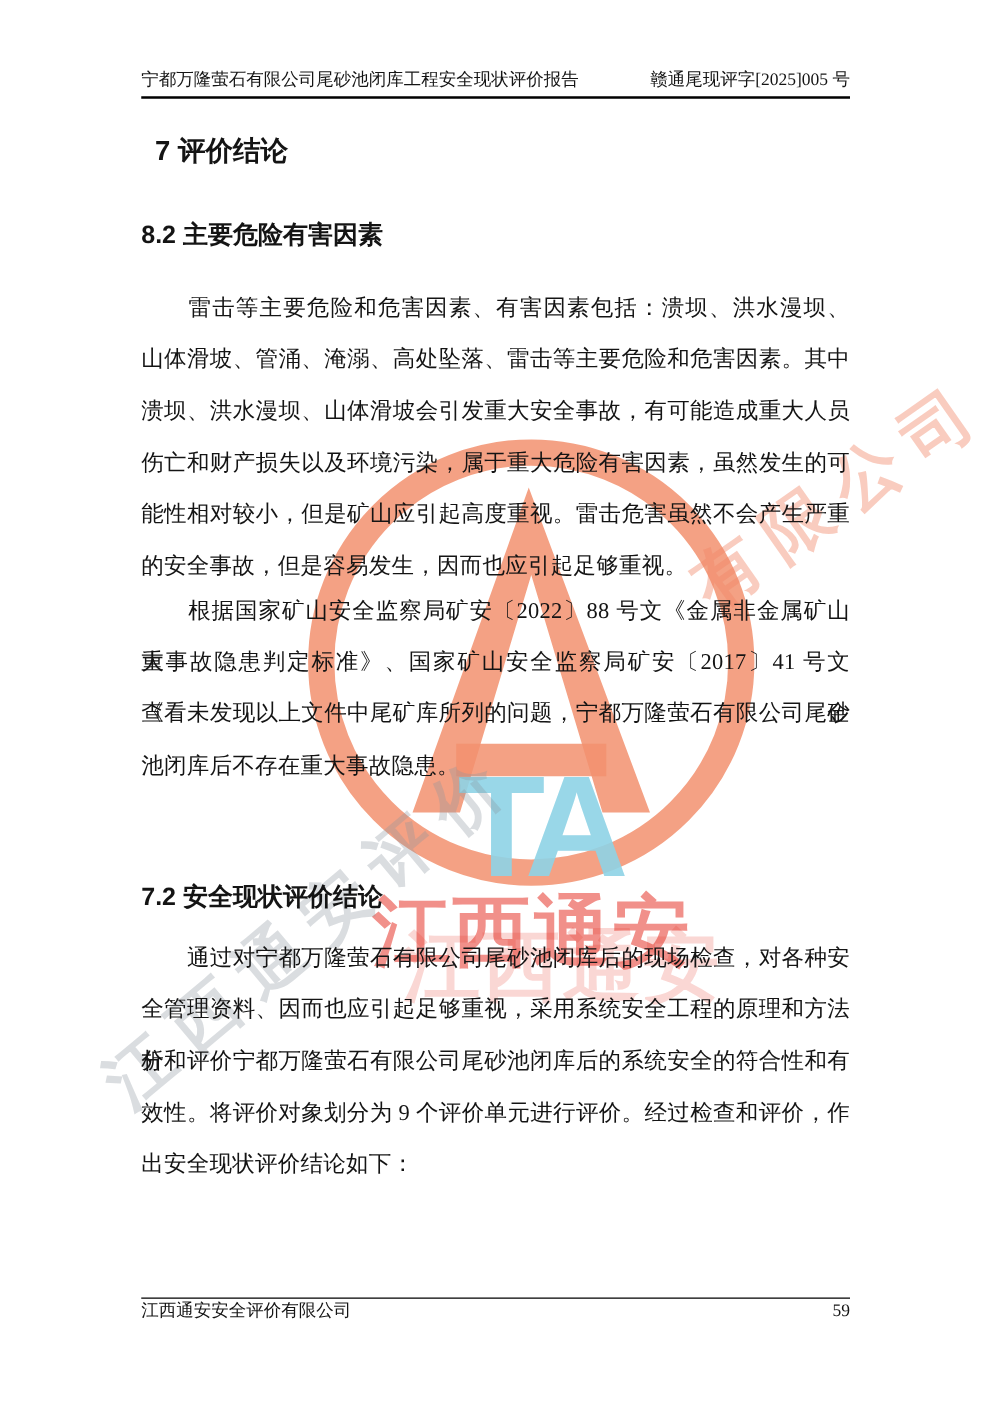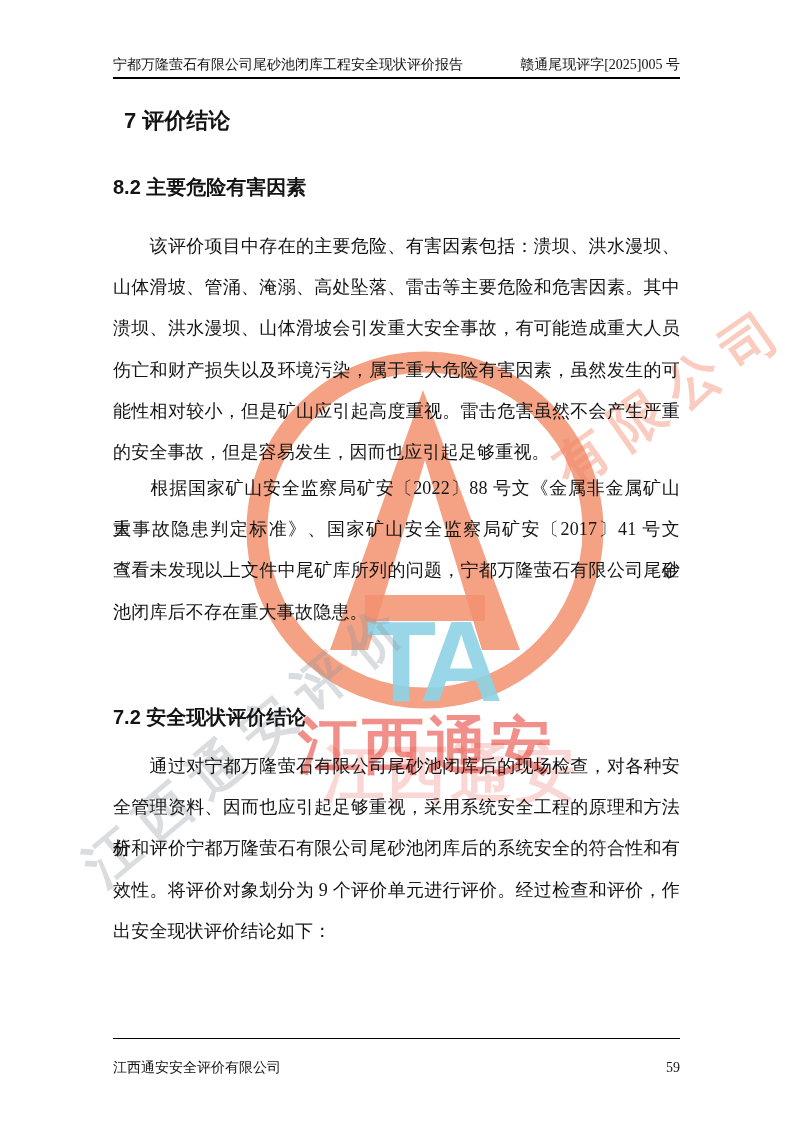--- a/index.html
+++ b/index.html
@@ -46,21 +46,21 @@
   #para-1{top:226px;}
   #para-2{top:468px;}
   #para-3{top:746px;}
   .tline{
     height:41.2px;line-height:41.2px;letter-spacing:0.2px;
     text-align:justify;text-align-last:justify;
   }
   .tline.last{text-align-last:left;}
   .footer{
     position:absolute;left:113px;top:1038px;width:567px;
-    border-top:1px solid #000;padding-top:20px;
+    border-top:1px solid #000;padding-top:2px;
     display:flex;justify-content:space-between;
     font-size:14px;line-height:17px;
   }
 </style>
 </head>
 <body>
 
 <div class="page">
 
   <div class="wm-layer">
@@ -81,21 +81,21 @@
     <div class="header">
       <span>宁都万隆萤石有限公司尾砂池闭库工程安全现状评价报告</span>
       <span>赣通尾现评字[2025]005 号</span>
     </div>
 
     <div class="doc-title">7 评价结论</div>
 
     <div class="sec-heading" id="h-71">8.2 主要危险有害因素</div>
 
     <div class="para" id="para-1">
-        <div class="tline">　　该评价项目中存在的主要危险、有害因素包括：溃坝、洪水漫坝、</div>
+        <div class="tline">　　雷击等主要危险和危害因素、有害因素包括：溃坝、洪水漫坝、</div>
         <div class="tline">山体滑坡、管涌、淹溺、高处坠落、雷击等主要危险和危害因素。其中</div>
         <div class="tline">溃坝、洪水漫坝、山体滑坡会引发重大安全事故，有可能造成重大人员</div>
         <div class="tline">伤亡和财产损失以及环境污染，属于重大危险有害因素，虽然发生的可</div>
         <div class="tline">能性相对较小，但是矿山应引起高度重视。雷击危害虽然不会产生严重</div>
         <div class="tline last">的安全事故，但是容易发生，因而也应引起足够重视。</div>
       </div>
 
     <div class="para" id="para-2">
         <div class="tline">　　根据国家矿山安全监察局矿安〔2022〕88 号文《金属非金属矿山重</div>
         <div class="tline">大事故隐患判定标准》、国家矿山安全监察局矿安〔2017〕41 号文《金</div>

